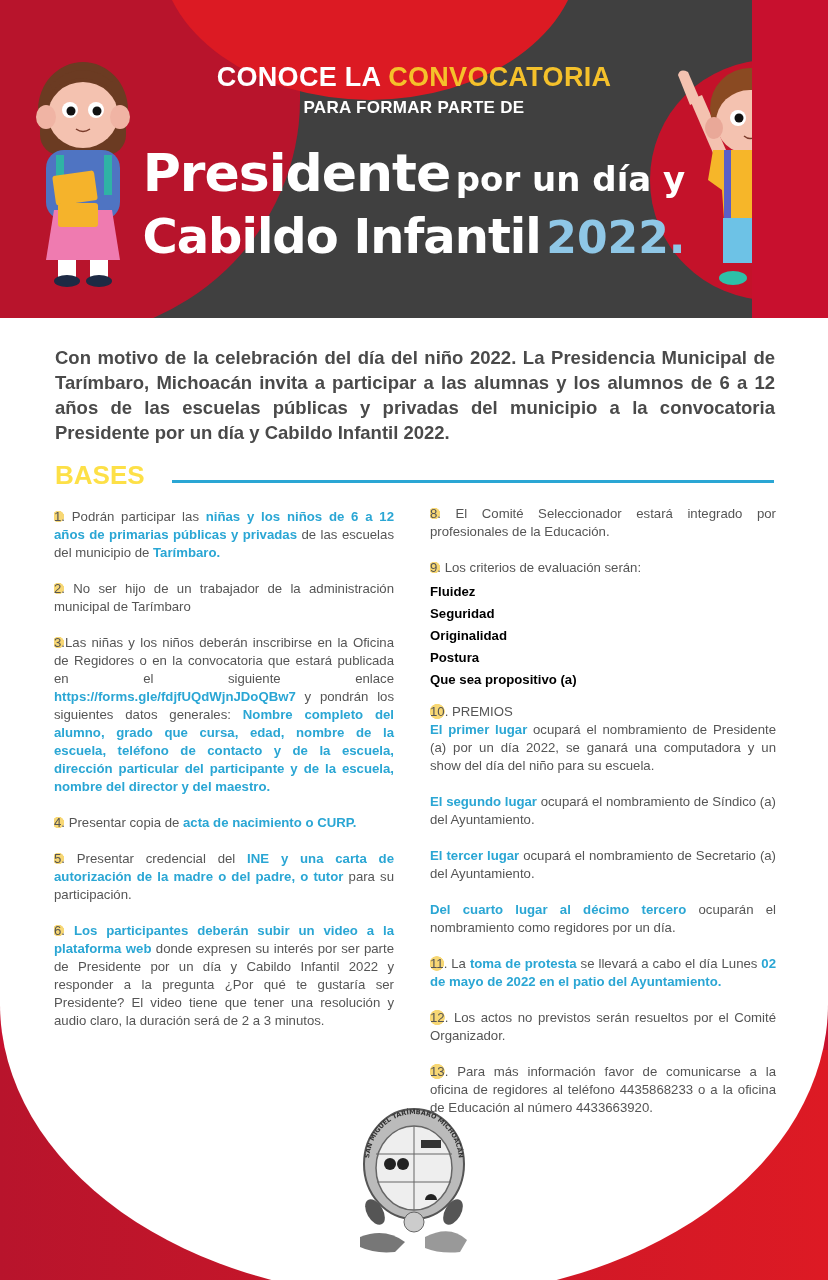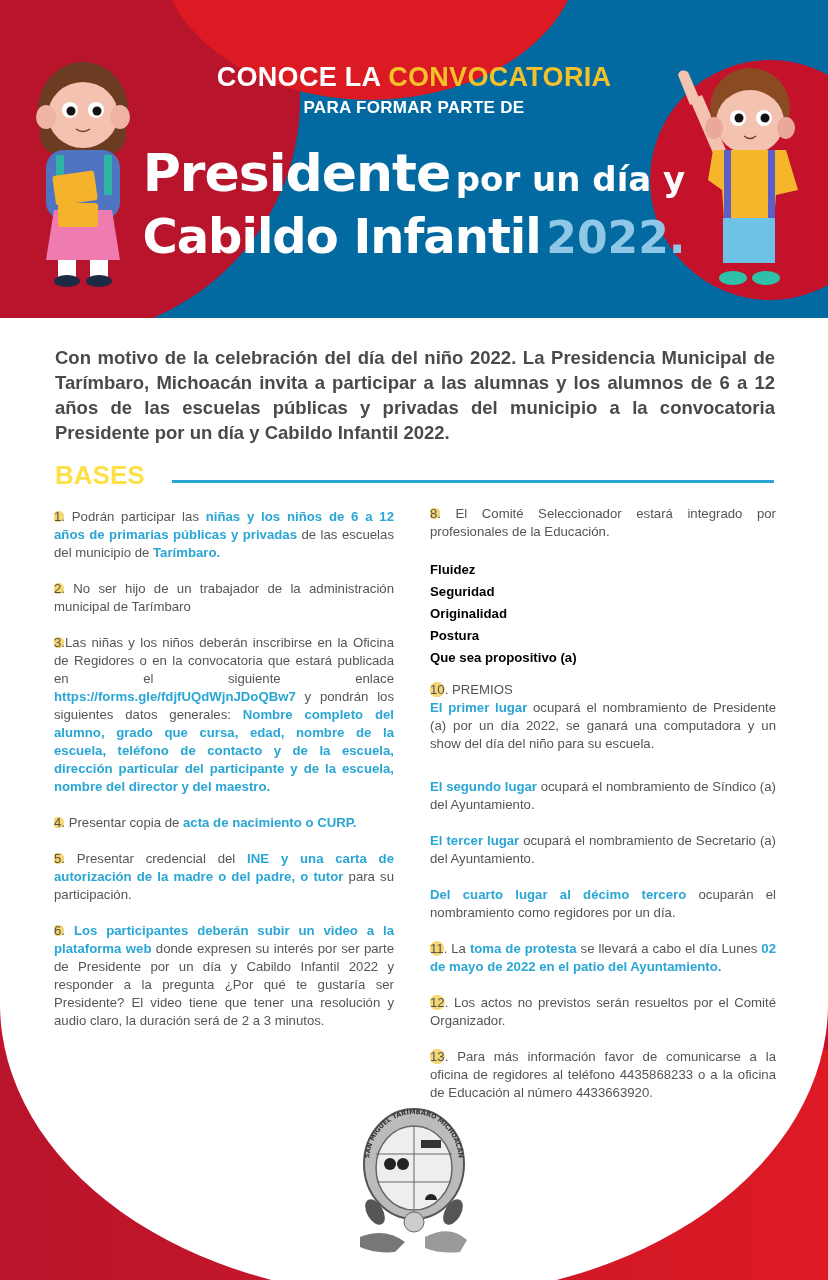--- a/index.html
+++ b/index.html
@@ -1,22 +1,22 @@
 <!DOCTYPE html>
 <html><head>
 <meta charset="utf-8">
 <style>
   * { box-sizing: border-box; margin: 0; padding: 0; }
   html, body { width: 828px; height: 1280px; overflow: hidden; background: #c8102e; }
   body { position: relative; font-family: "Liberation Sans", sans-serif; }
 
   
   .header {
-    position: absolute; left: 0; top: 0; width: 828px; height: 318px;
-    background: #0369a1; overflow: hidden;
+    position: absolute; left: 0; top: 0; width: 752px; height: 318px;
+    background: #404040; overflow: hidden;
   }
   .header .blob-left {
     position: absolute; left: -120px; top: -60px; width: 420px; height: 400px;
     background: #b8142c; border-radius: 0 0 60% 0;
   }
   .header .blob-mid {
     position: absolute; left: 160px; top: -200px; width: 420px; height: 300px;
     background: #dc1a23; border-radius: 50%;
   }
   .header .circle-right {
@@ -166,29 +166,30 @@
   <p class="item">
     <span class="num">6.</span><span class="hl"> Los participantes deberán subir un video a la plataforma web</span><span> donde expresen su interés por ser parte de Presidente por un día y Cabildo Infantil 2022 y responder a la pregunta ¿Por qué te gustaría ser Presidente? El video tiene que tener una resolución y audio claro, la duración será de 2 a 3 minutos.</span>
   </p>
 </div>
 
 <div class="col col-right">
   <p class="item">
     <span class="num">8.</span><span> El Comité Seleccionador estará integrado por profesionales de la Educación.</span>
   </p>
   <div class="item" style="margin-bottom:12px;">
+    <p style="margin-bottom:4px;"><span class="num">9.</span><span> Los criterios de evaluación serán:</span></p>
     <span class="crit">Fluidez</span>
     <span class="crit">Seguridad</span>
     <span class="crit">Originalidad</span>
     <span class="crit">Postura</span>
     <span class="crit">Que sea propositivo (a)</span>
   </div>
   <div class="item">
     <p><span class="num">10.</span><span> PREMIOS</span></p>
-    <p style="margin-bottom:25px;"><span class="hl">El primer lugar</span><span> ocupará el nombramiento de Presidente (a) por un día 2022, se ganará una computadora y un show del día del niño para su escuela.</span></p>
+    <p style="margin-bottom:18px;"><span class="hl">El primer lugar</span><span> ocupará el nombramiento de Presidente (a) por un día 2022, se ganará una computadora y un show del día del niño para su escuela.</span></p>
     <p style="margin-bottom:18px;"><span class="hl">El segundo lugar</span><span> ocupará el nombramiento de Síndico (a) del Ayuntamiento.</span></p>
     <p style="margin-bottom:18px;"><span class="hl">El tercer lugar</span><span> ocupará el nombramiento de Secretario (a) del Ayuntamiento.</span></p>
     <p><span class="hl">Del cuarto lugar al décimo tercero</span><span> ocuparán el nombramiento como regidores por un día.</span></p>
   </div>
   <p class="item">
     <span class="num">11.</span><span> La </span><span class="hl">toma de protesta</span><span> se llevará a cabo el día Lunes </span><span class="hl">02 de mayo de 2022 en el patio del Ayuntamiento.</span>
   </p>
   <p class="item">
     <span class="num">12.</span><span> Los actos no previstos serán resueltos por el Comité Organizador.</span>
   </p>

